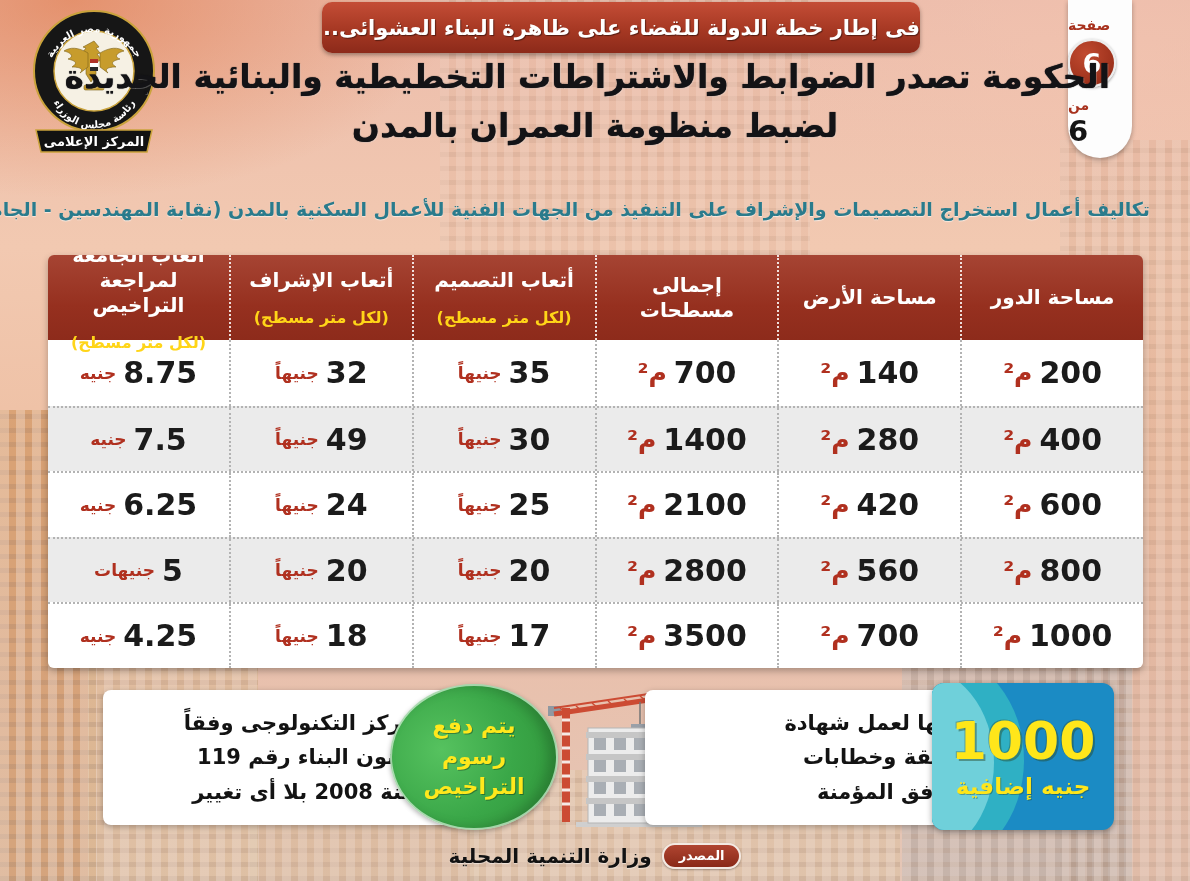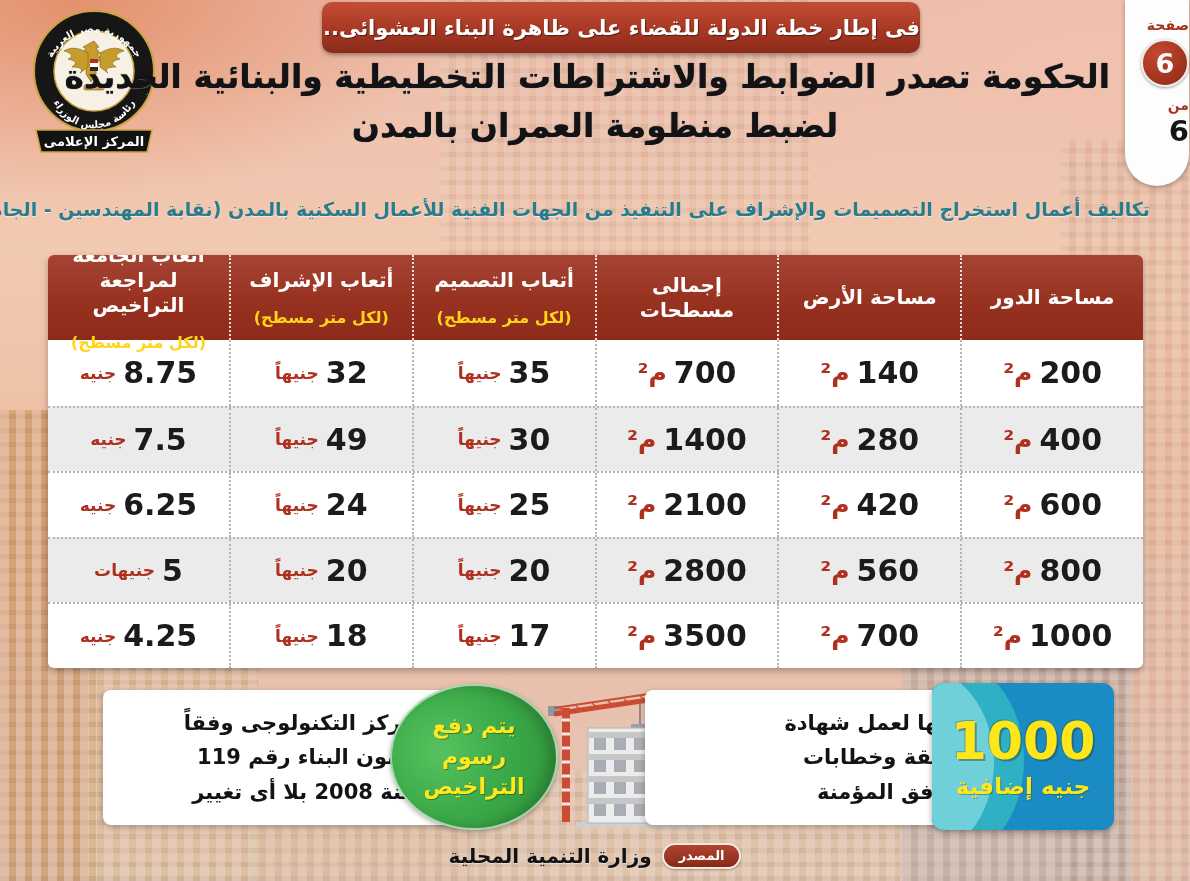--- a/index.html
+++ b/index.html
@@ -31,23 +31,23 @@
     background:linear-gradient(180deg,#c44d36 0%,#a63823 55%,#8c2a1a 100%);
     border-radius:10px; display:flex; align-items:center; justify-content:flex-end;
     box-shadow:0 2px 4px rgba(0,0,0,.35); }
   .top-banner span { color:#fff; font-weight:bold; font-size:21px; white-space:nowrap;
     text-shadow:1px 1px 1px rgba(0,0,0,.45); direction:rtl; }
 
   
   .gov-logo { position:absolute; left:24px; top:3px; width:140px; height:152px; }
 
   
-  .page-badge { position:absolute; left:1125px; top:0; width:64px; height:186px;
+  .page-badge { position:absolute; left:1068px; top:0; width:64px; height:158px;
     background:#fdfdfd; border-radius:0 0 32px 32px; box-shadow:0 2px 5px rgba(0,0,0,.3);
-    display:flex; flex-direction:column; align-items:flex-end; padding-top:17px; }
+    display:flex; flex-direction:column; align-items:flex-start; padding-top:17px; }
   .pb-word { color:#a8321e; font-size:14px; font-weight:bold; }
   .pb-circle { width:48px; height:48px; border-radius:50%; margin-top:6px;
     background:radial-gradient(circle at 35% 30%, #c14a30, #8e2713);
     color:#fff; font-size:27px; font-weight:bold; display:flex; align-items:center; justify-content:center;
     border:2px solid #ececec; box-shadow:0 1px 3px rgba(0,0,0,.4); }
   .pb-of { color:#a8321e; font-size:14px; font-weight:bold; margin-top:10px; }
   .pb-total { color:#141414; font-size:29px; font-weight:bold; margin-top:1px; }
 
   
   .main-title { position:absolute; left:80px; right:80px; top:60px; text-align:center;

